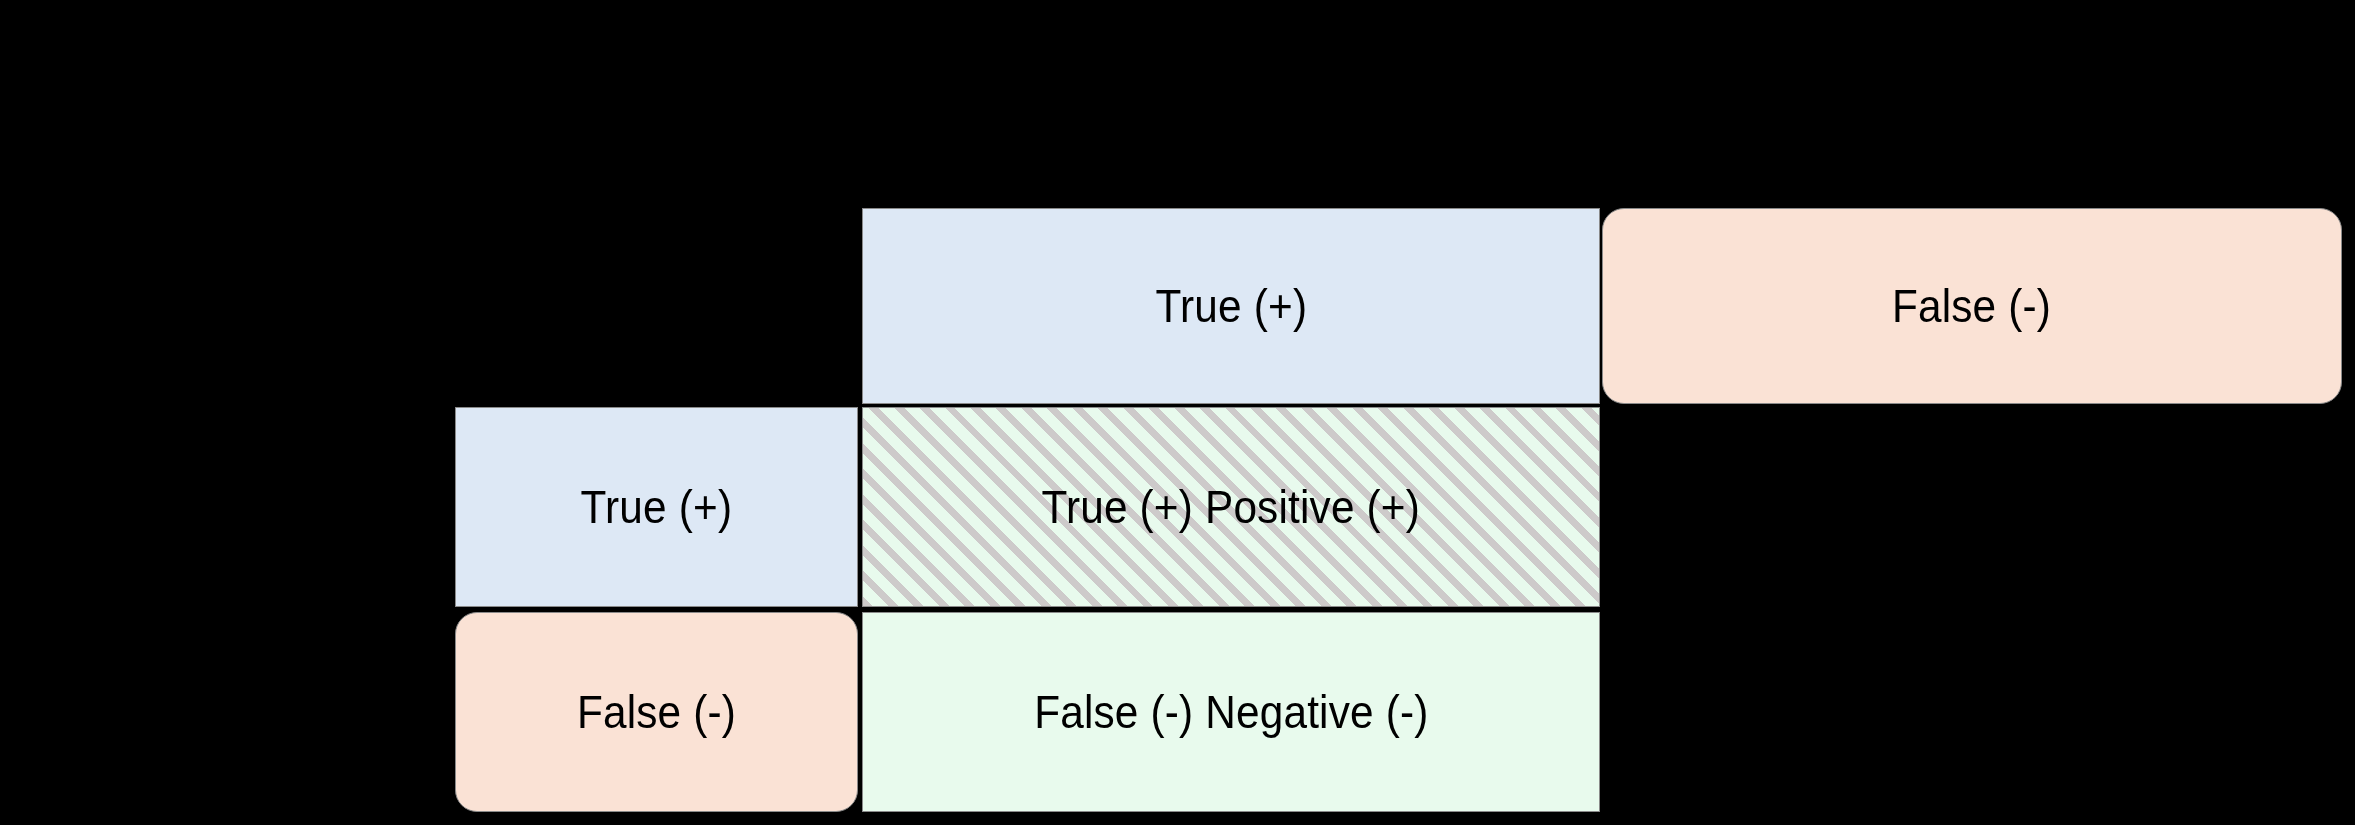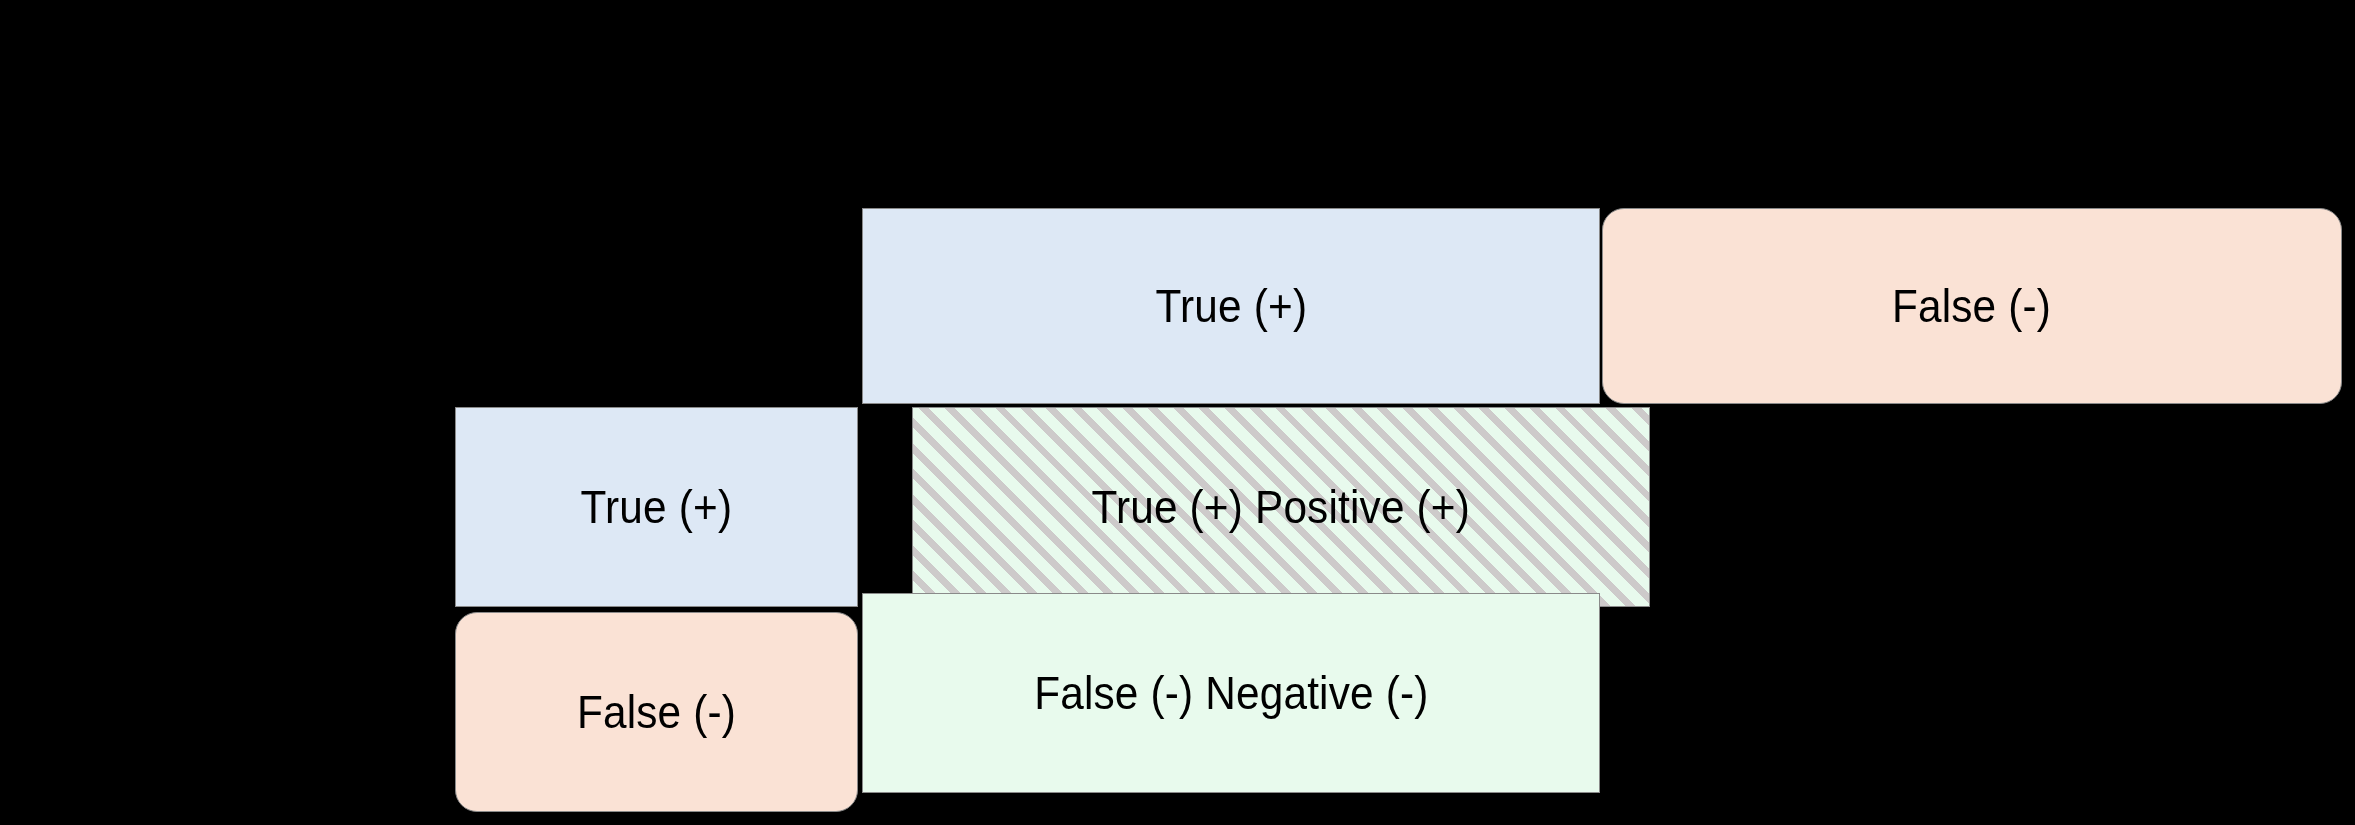--- a/index.html
+++ b/index.html
@@ -63,24 +63,24 @@
   }
 
   
   .hairline { border: 1px solid #8a8a8a; }
 
   
   #hdr-true   { left: 862px;  top: 208px; width: 738px; height: 196px; }
   #hdr-false  { left: 1602px; top: 208px; width: 740px; height: 196px; }
 
   #row1-label { left: 455px;  top: 407px; width: 403px; height: 200px; }
-  #row1-cell  { left: 912px;  top: 407px; width: 738px; height: 200px; }
+  #row1-cell  { left: 862px;  top: 407px; width: 738px; height: 200px; }
 
   #row2-label { left: 455px;  top: 612px; width: 403px; height: 200px; }
-  #row2-cell  { left: 862px;  top: 593px; width: 738px; height: 200px; }
+  #row2-cell  { left: 862px;  top: 612px; width: 738px; height: 200px; }
 </style>
 </head>
 <body>
 
 <div id="matrix-root">
 
   <div class="cell hairline fill-blue" id="hdr-true">
     <span class="cell-text">True (+)</span>
   </div>
 

